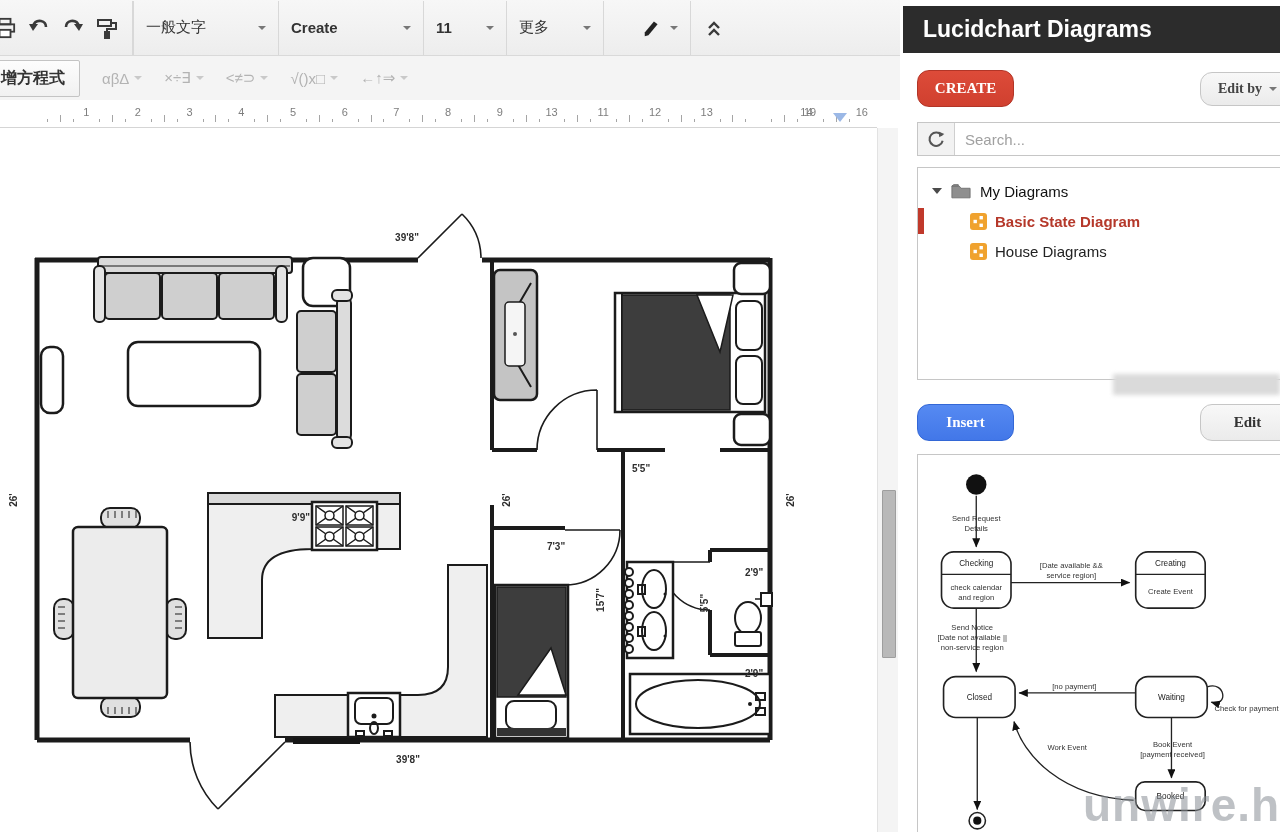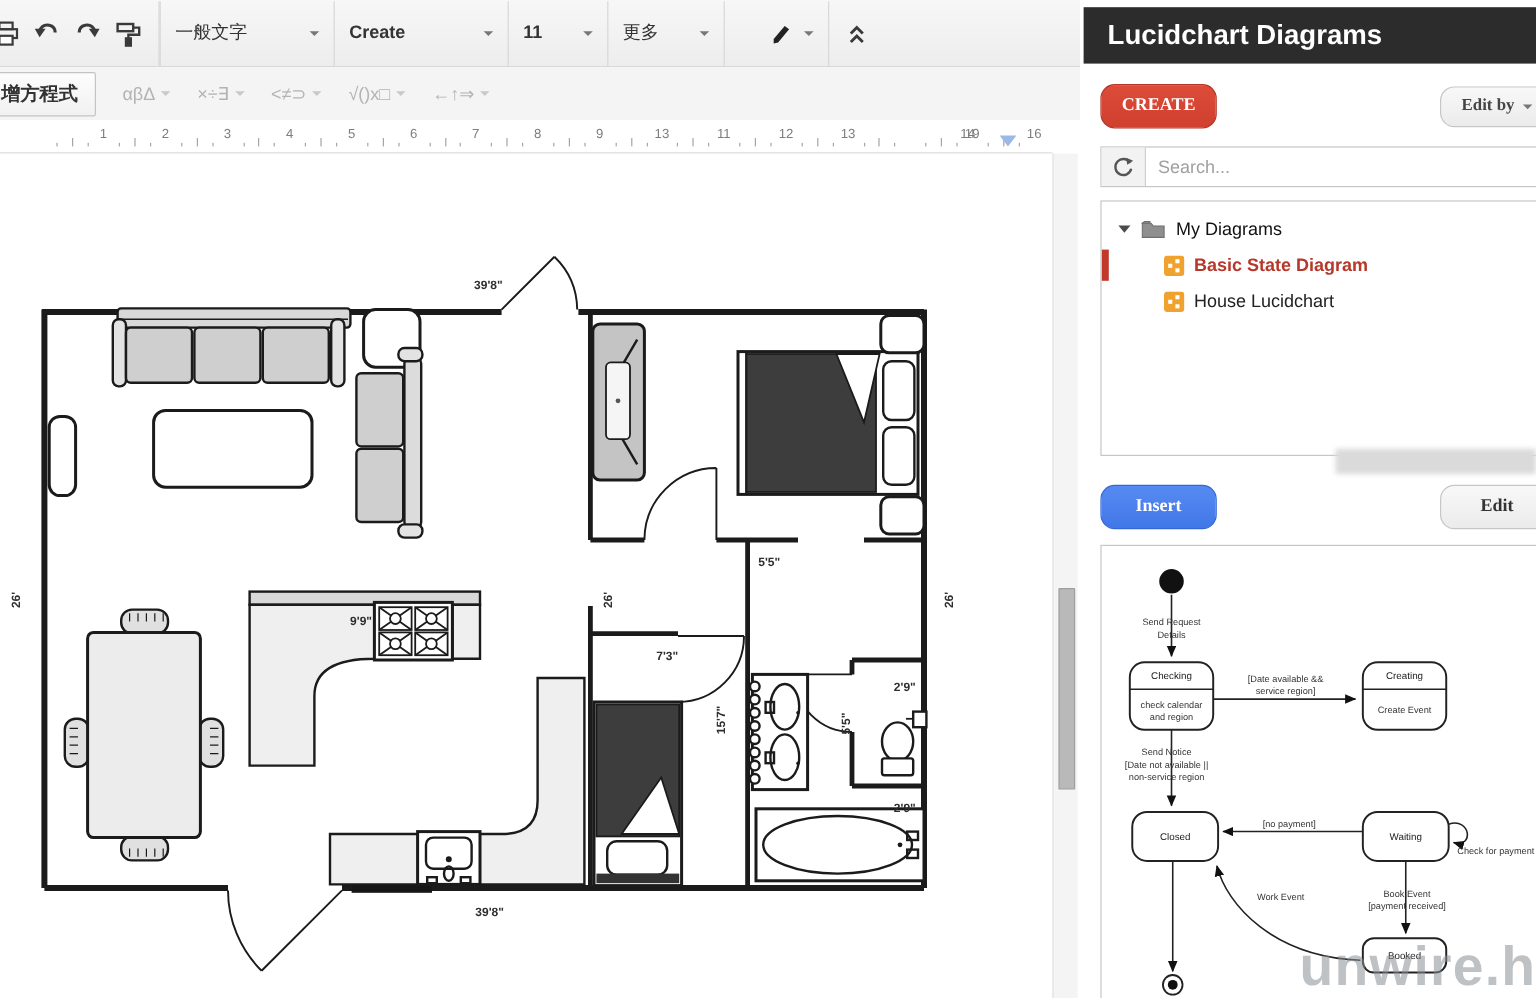--- a/index.html
+++ b/index.html
@@ -447,21 +447,21 @@
       </svg>
       <span>Basic State Diagram</span>
     </div>
     <div class="tree-row row-item">
       <svg class="diagram-ico" viewBox="0 0 17 17">
         <rect width="17" height="17" rx="3" fill="#f0a22e"></rect>
         <rect x="9.5" y="3" width="3.4" height="3.4" fill="#fff"></rect>
         <rect x="3.5" y="6.8" width="3.4" height="3.4" fill="#fff"></rect>
         <rect x="9.5" y="10.6" width="3.4" height="3.4" fill="#fff"></rect>
       </svg>
-      <span>House Lucidchart</span>
+      <span>House Diagrams</span>
     </div>
   </div>
 
   <button class="btn btn-insert">Insert</button>
   <button class="btn btn-edit">Edit</button>
 
   <div class="preview">
     <svg width="371" height="388" viewBox="0 0 363 378">
       <defs>
         <marker id="arw" markerWidth="9" markerHeight="8" refX="6.5" refY="3" orient="auto">

